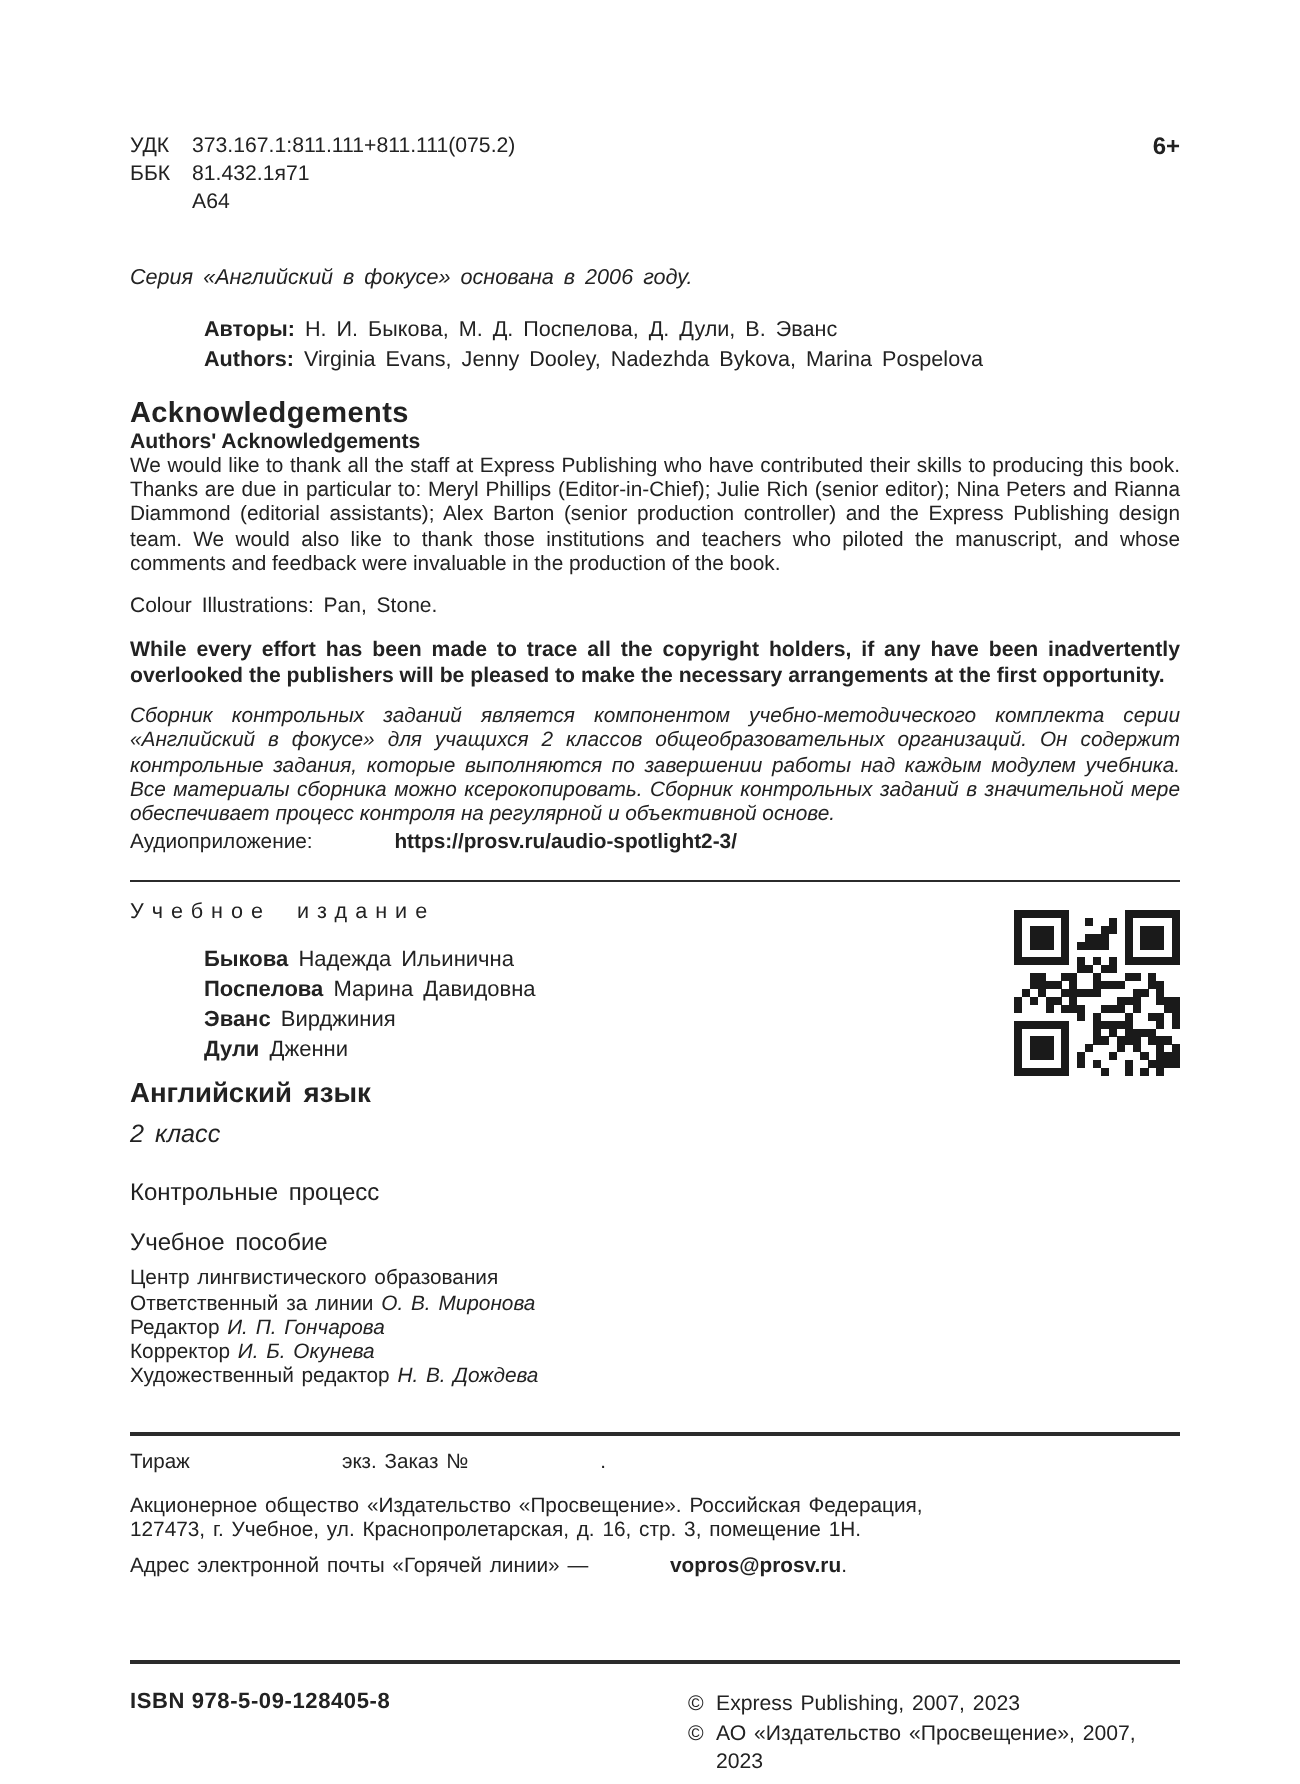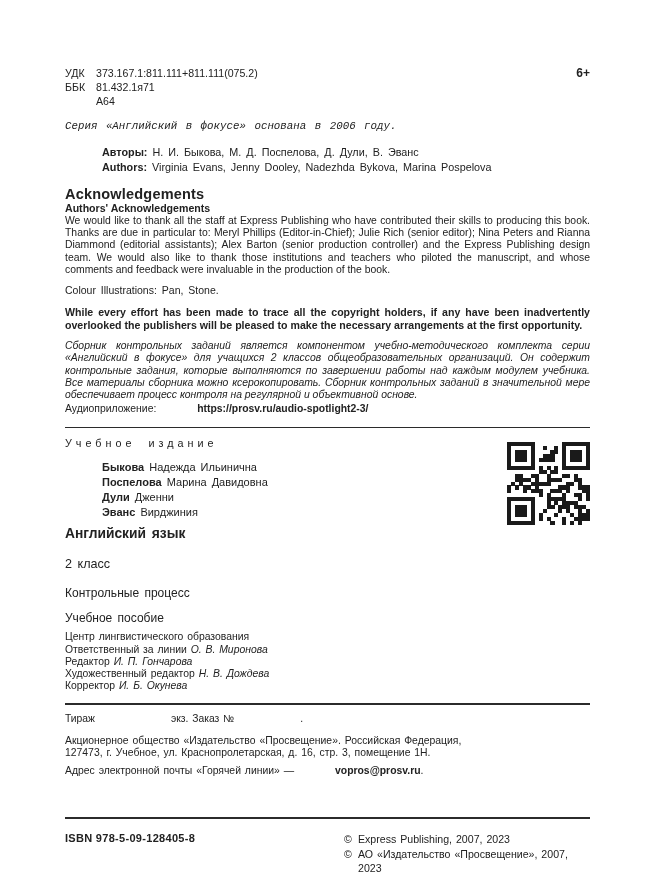--- a/index.html
+++ b/index.html
@@ -15,21 +15,21 @@
   .fs10{font-size:10.4px;line-height:12.2px;}
   .jp{text-align:justify;}
   .nowrap{white-space:nowrap;}
 
   
   .meta{position:relative;font-size:10.6px;line-height:14px;}
   .age-badge{position:absolute;right:0;top:0;font-weight:bold;font-size:12px;}
   .meta-label{display:inline-block;width:31px;}
   .meta-indent{margin-left:31px;}
 
-  .series-note{margin-top:12px;font-style:italic;font-size:10.8px;line-height:13px;word-spacing:2px;font-family:Liberation Mono, monospace;}
+  .series-note{margin-top:25px;font-style:italic;font-size:10.8px;line-height:13px;word-spacing:2px;}
 
   .authors-block{margin-top:12px;font-size:10.8px;line-height:14.5px;word-spacing:2px;}
 
   .ack-title{margin-top:12px;font-size:14.5px;line-height:16px;font-weight:bold;letter-spacing:0.2px;}
   .ack-sub{font-size:10.6px;line-height:13px;font-weight:bold;}
   .ack-body{margin-top:0;}
   .colour-line{margin-top:8px;font-size:10.5px;word-spacing:2px;}
 
   .notice{margin-top:10px;font-weight:bold;font-size:10.6px;line-height:12.6px;}
 
@@ -44,21 +44,21 @@
 
   
   .edition{margin-top:9px;position:relative;min-height:260px;}
   .qr{position:absolute;top:5px;right:0;width:83px;height:83px;}
   .qr svg{display:block;width:83px;height:83px;shape-rendering:crispEdges;}
   .qr svg rect{fill:#1a1a1a;}
   .ed-kind{font-size:10.8px;letter-spacing:4px;word-spacing:6px;}
   .ed-series{margin-top:10px;font-size:10.8px;word-spacing:2px;}
   .ed-authors{margin-top:11px;font-size:11px;line-height:14.8px;word-spacing:2px;}
   .ed-title{margin-top:6px;font-size:13.8px;line-height:17px;font-weight:bold;word-spacing:2px;}
-  .ed-grade{margin-top:15px;font-size:12.6px;line-height:15px;word-spacing:2px;}
+  .ed-grade{margin-top:5px;font-size:12.6px;line-height:15px;word-spacing:2px;font-style:italic;}
   .ed-sub1{margin-top:14px;font-size:12px;word-spacing:2px;}
   .ed-sub2{margin-top:11px;font-size:12px;word-spacing:2px;}
   .ed-center{margin-top:6px;}
   .staff{font-size:10.4px;line-height:12.2px;word-spacing:1px;}
 
   .print-block{margin-top:7px;font-size:10.3px;line-height:13.6px;word-spacing:1px;}
   .sp1{display:inline-block;width:76px;}
   .sp2{display:inline-block;width:66px;}
 
   .publisher-block{margin-top:9px;font-size:10.4px;line-height:12.3px;word-spacing:1px;}
@@ -320,33 +320,33 @@
           <rect x="11" y="20" width="1.02" height="1.02"></rect>
           <rect x="14" y="20" width="1.02" height="1.02"></rect>
           <rect x="16" y="20" width="1.02" height="1.02"></rect>
           <rect x="18" y="20" width="1.02" height="1.02"></rect>
         </svg>
       </div>
     <div class="ed-kind">Учебное издание</div>
     <div class="ed-authors">
       <div><span class="b">Быкова</span> <span>Надежда Ильинична</span></div>
       <div><span class="b">Поспелова</span> <span>Марина Давидовна</span></div>
+      <div><span class="b">Эванс</span> <span>Вирджиния</span></div>
       <div><span class="b">Дули</span> <span>Дженни</span></div>
-      <div><span class="b">Эванс</span> <span>Вирджиния</span></div>
     </div>
     <div class="ed-title">Английский язык</div>
     <div class="ed-grade">2 класс</div>
     <div class="ed-sub1">Контрольные процесс</div>
     <div class="ed-sub2">Учебное пособие</div>
     <div class="ed-center staff">Центр лингвистического образования</div>
     <div class="staff">
       <div><span>Ответственный за линии</span> <span class="i">О. В. Миронова</span></div>
       <div><span>Редактор</span> <span class="i">И. П. Гончарова</span></div>
+      <div><span>Корректор</span> <span class="i">И. Б. Окунева</span></div>
       <div><span>Художественный редактор</span> <span class="i">Н. В. Дождева</span></div>
-      <div><span>Корректор</span> <span class="i">И. Б. Окунева</span></div>
     </div>
   </div>
 
   <hr class="rule-thick r2">
 
   <div class="print-block">
     <div><span>Тираж</span><span class="sp1"></span><span>экз. Заказ №</span><span class="sp2"></span><span>.</span></div>
   </div>
 
   <div class="publisher-block">

